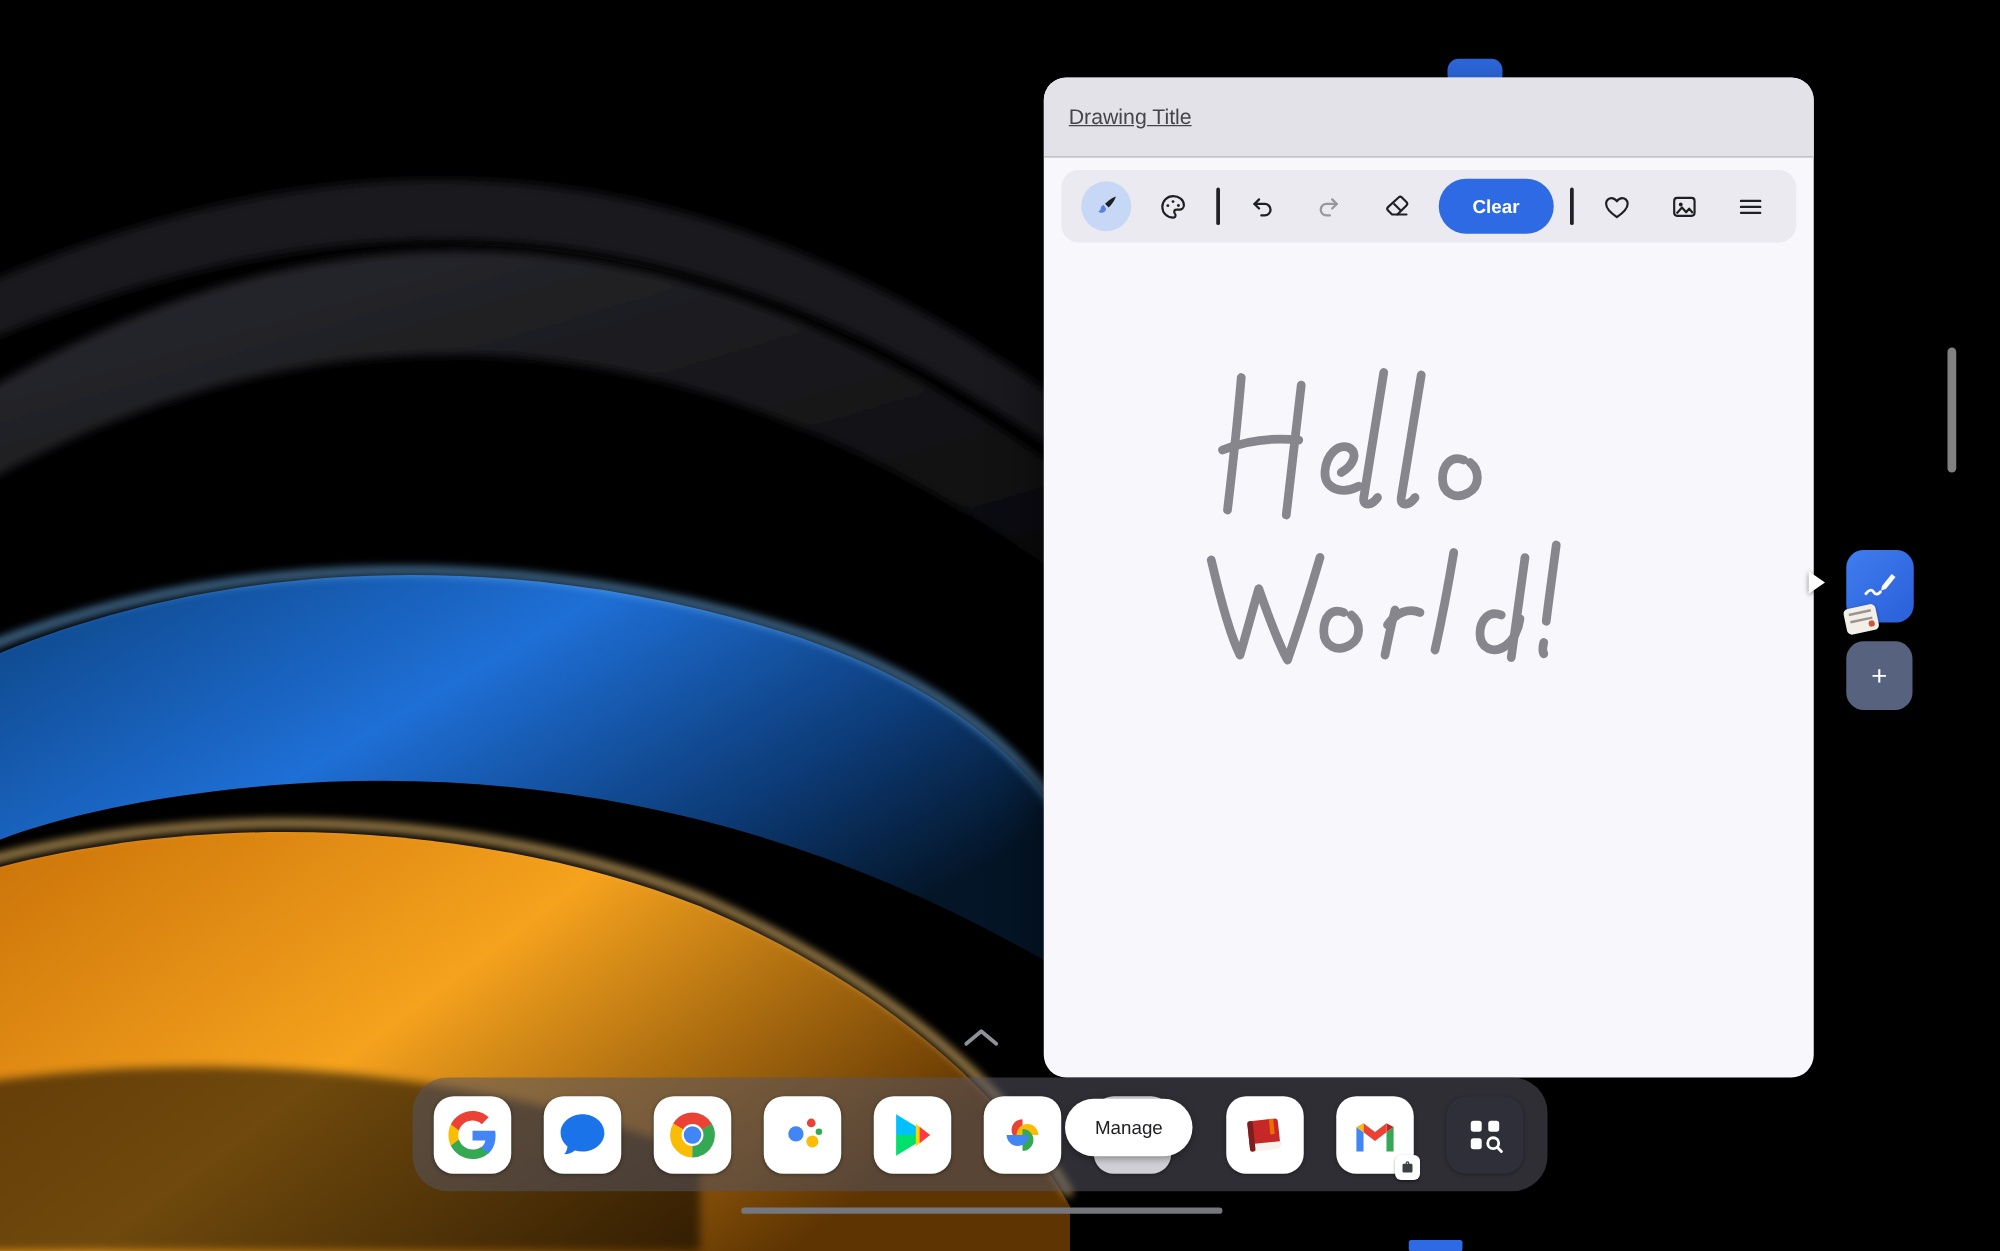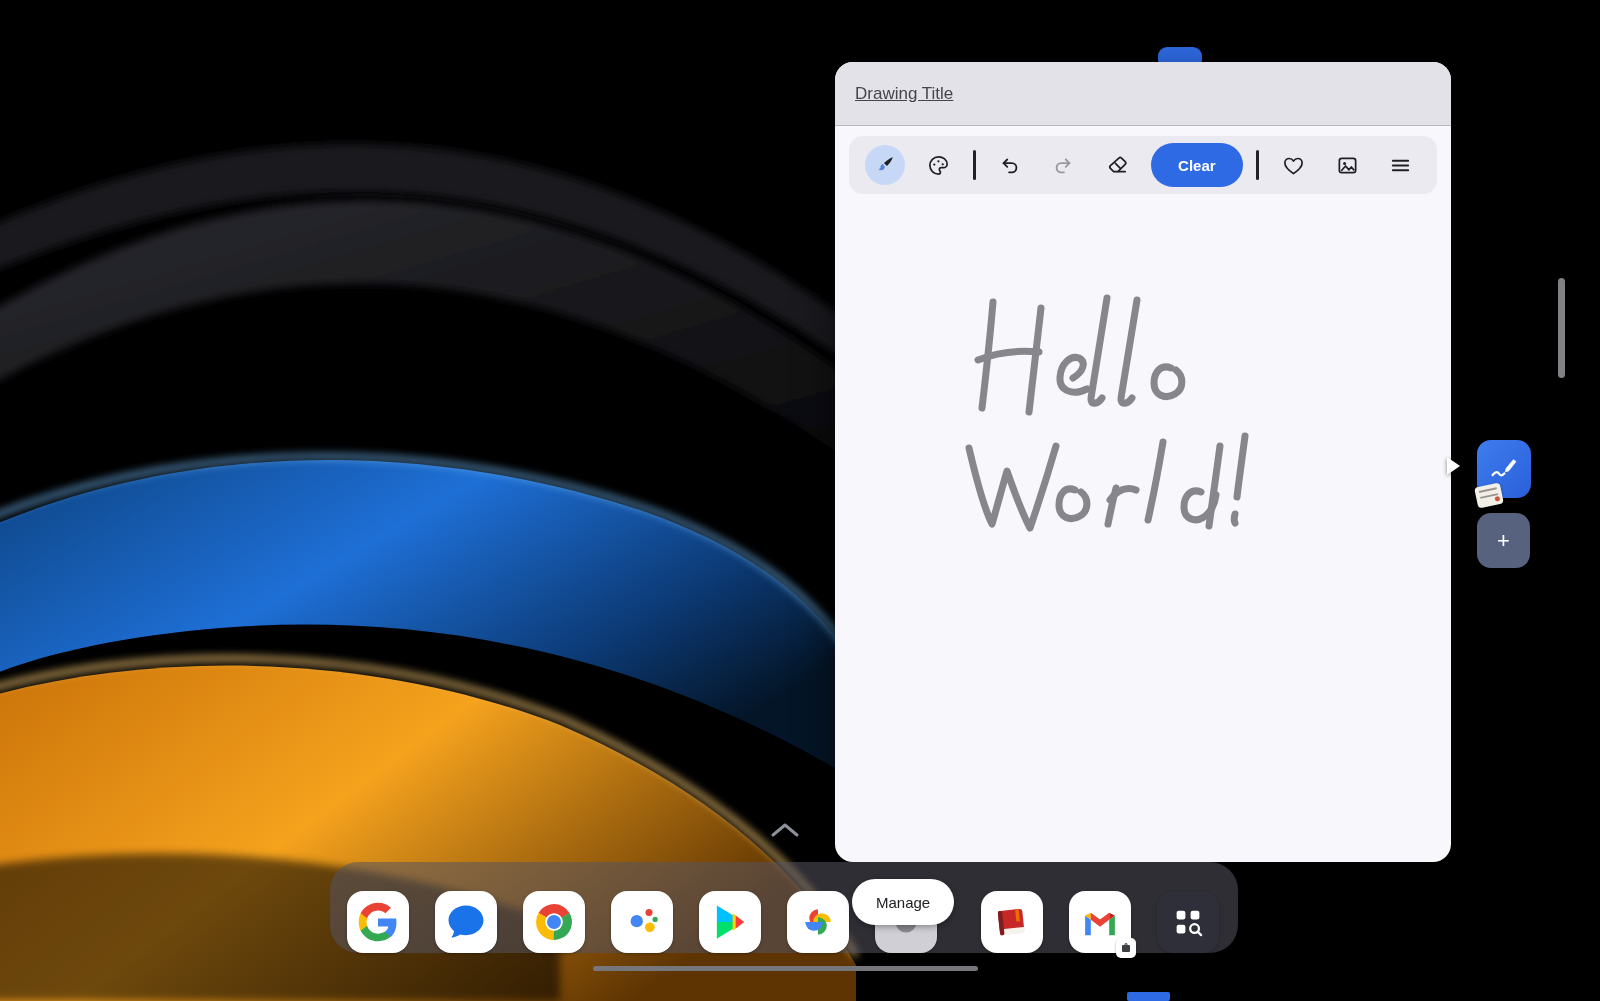--- a/index.html
+++ b/index.html
@@ -30,21 +30,21 @@
   .clear-btn { height:44px; padding:0 27px; border:none; border-radius:22px;
                background:var(--accent); color:#fff; font-size:15px; font-weight:bold;
                cursor:pointer; flex:0 0 auto; }
   .canvas { flex:1; position:relative; }
   .canvas svg { position:absolute; inset:0; width:100%; height:100%; }
   [data-strokes] path { fill:none; stroke-width:7; stroke-linecap:round; stroke-linejoin:round; }
 
   
   .dock { position:absolute; left:330px; top:862px; width:908px; height:91px;
           background:rgba(86,84,96,.55); border-radius:28px; z-index:15;
-          display:flex; align-items:flex-end; padding:0 17px; gap:26px; }
+          display:flex; align-items:center; padding:0 17px; gap:26px; }
   .tile { position:relative; width:62px; height:62px; border-radius:16px; background:#fff;
           display:flex; align-items:center; justify-content:center; cursor:pointer;
           box-shadow:0 1px 3px rgba(0,0,0,.3); flex:0 0 auto; }
   .tile .appglyph { width:42px; height:42px; }
   .tile.dark { background:#2f2f39; }
   .tile.dim  { background:#cfcfd5; }
   .tile.gap  { margin-left:18px; }
   .badge { position:absolute; right:-5px; bottom:-5px; width:20px; height:20px;
            background:#fff; border-radius:5px; display:flex; align-items:center;
            justify-content:center; box-shadow:0 1px 2px rgba(0,0,0,.4); }

